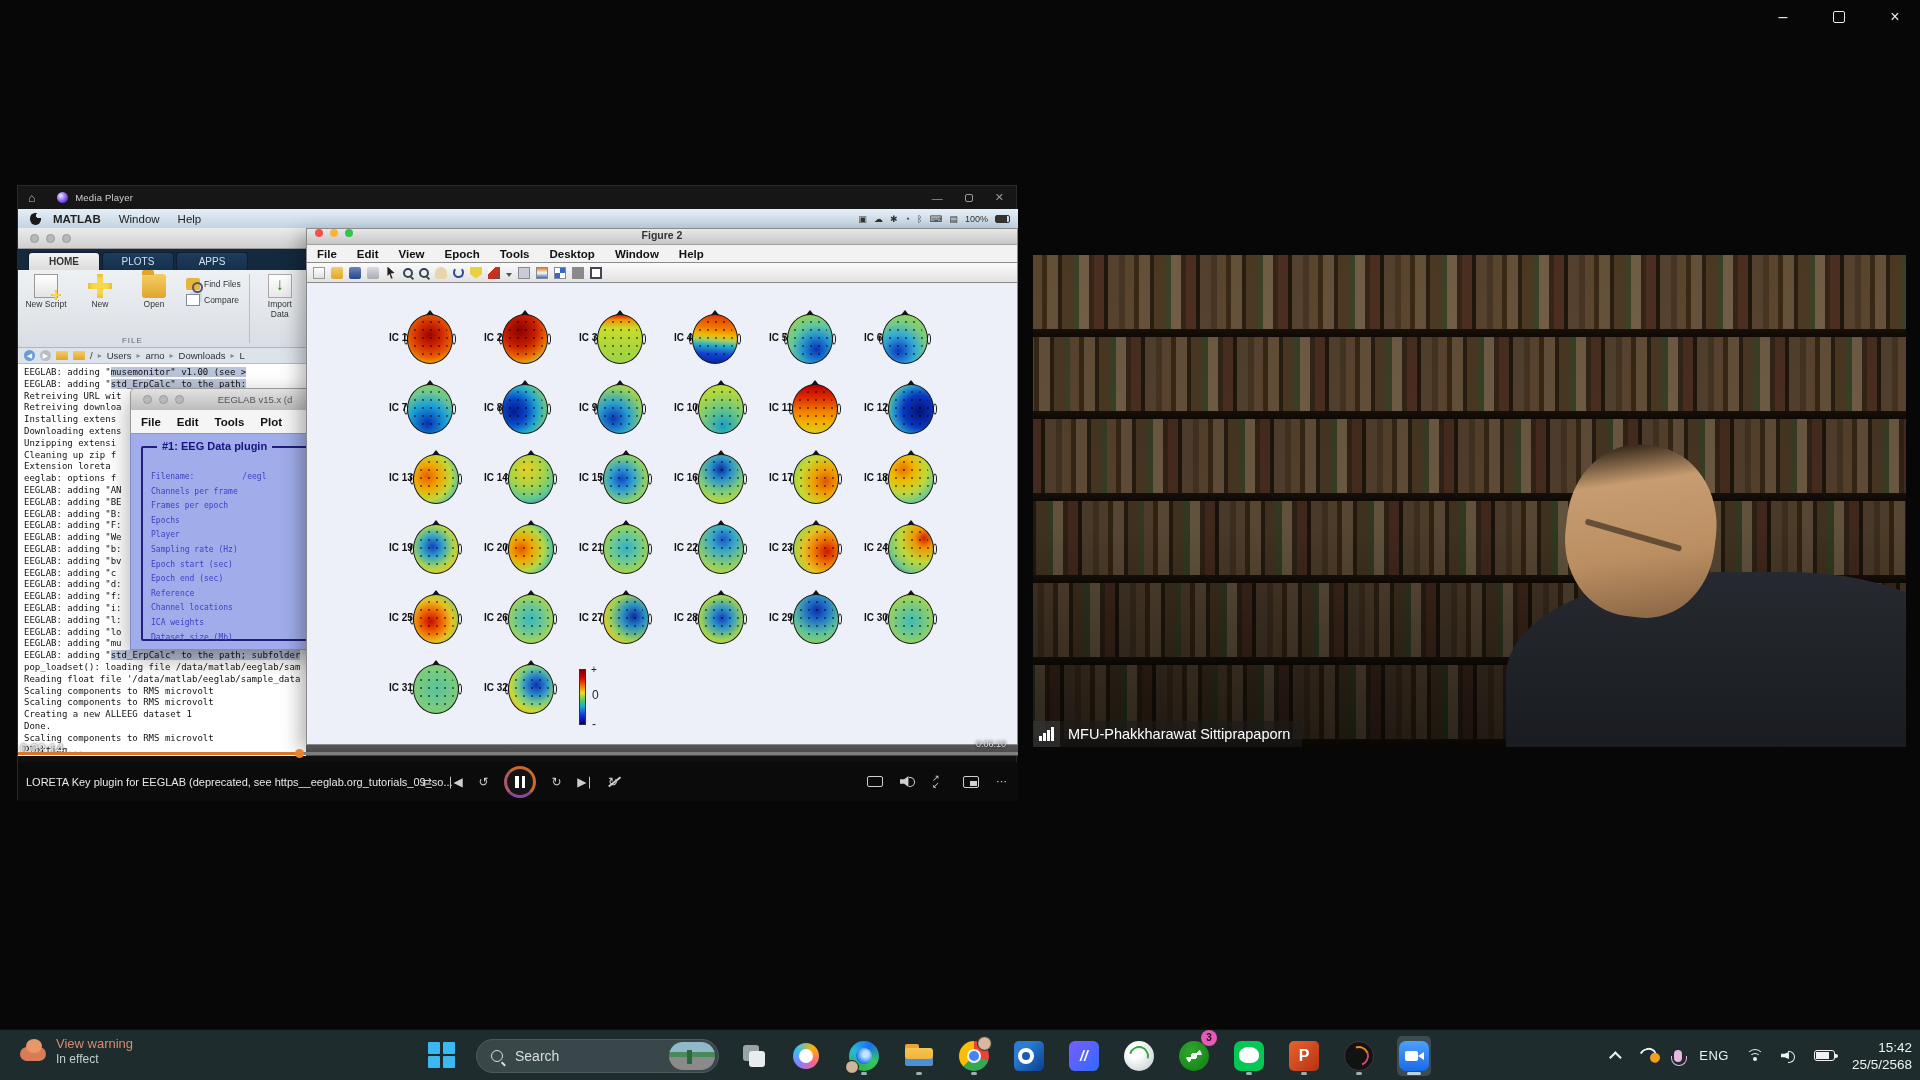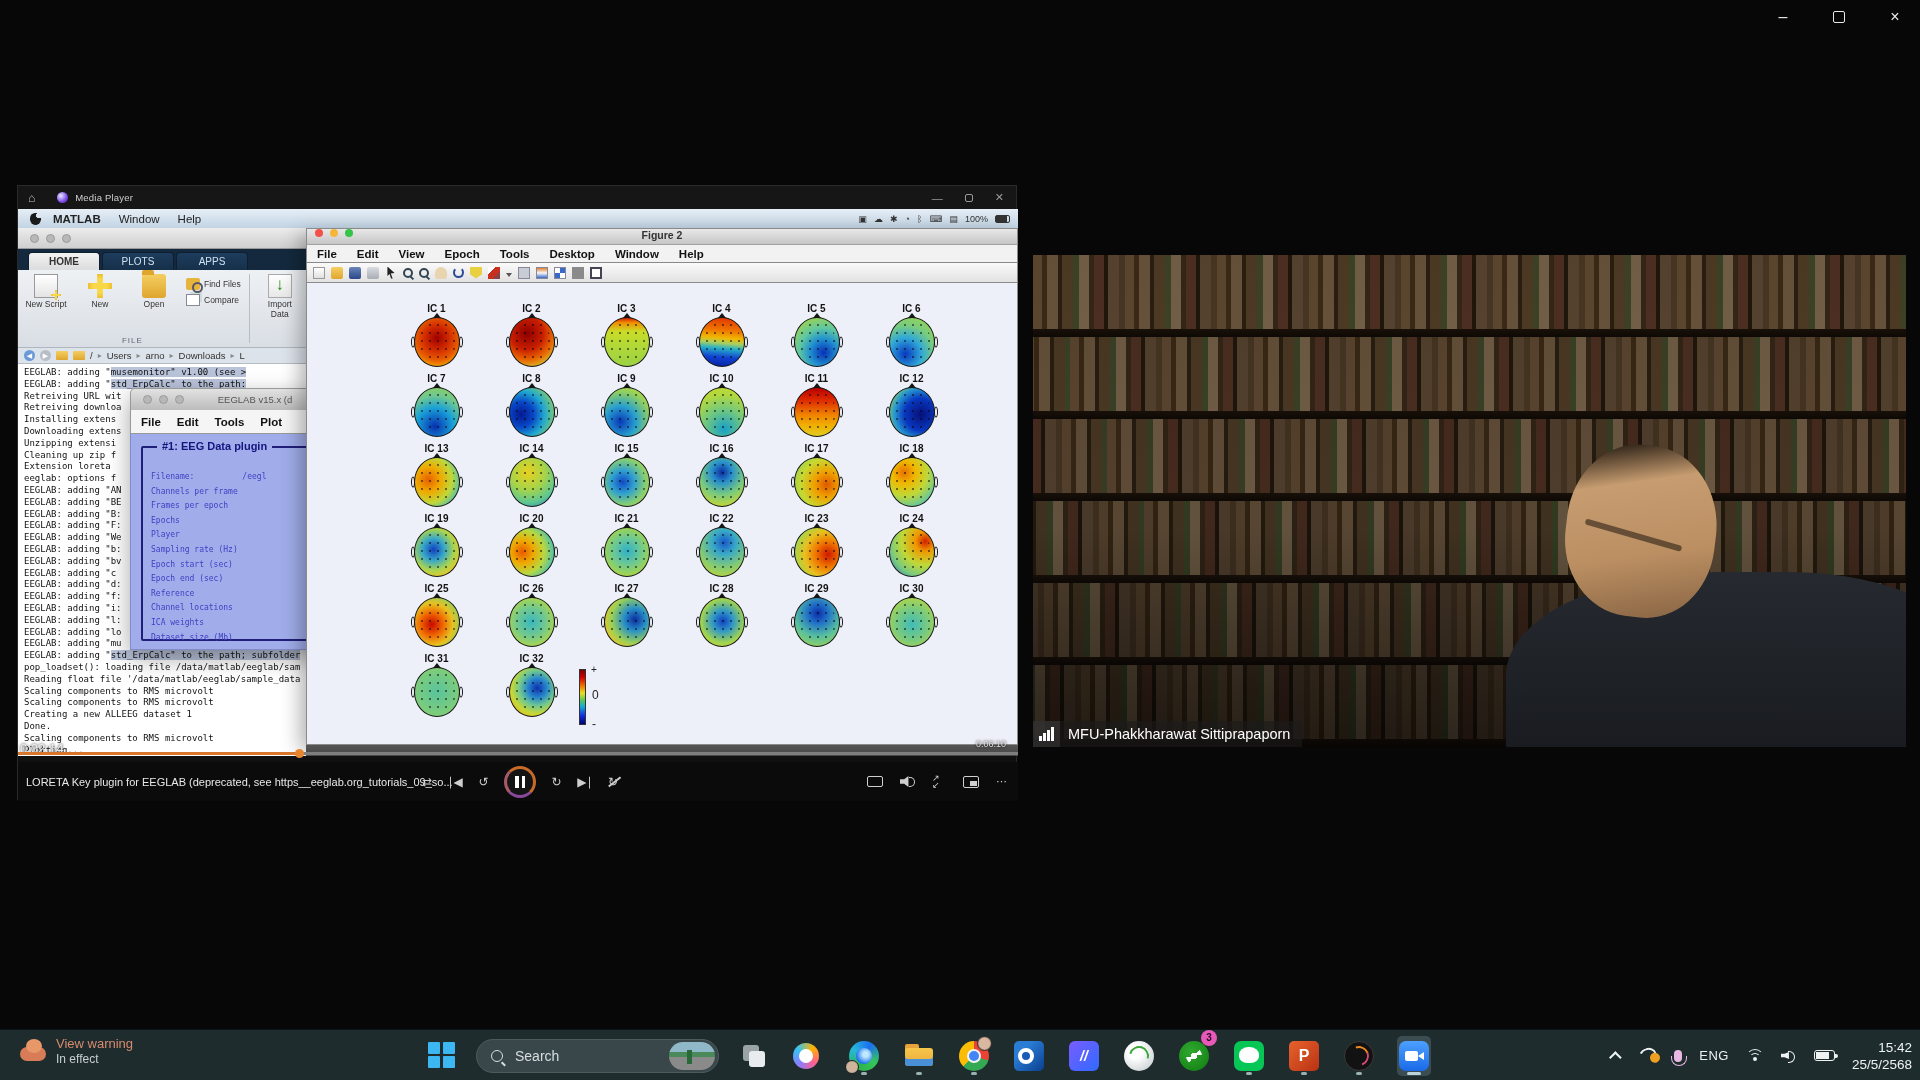--- a/index.html
+++ b/index.html
@@ -105,21 +105,21 @@
   .ft-brush{background:linear-gradient(135deg,#fff 30%,#c83020 30% 70%,#844 70%);}
   .ft-caret{width:0;height:0;border-left:3px solid transparent;border-right:3px solid transparent;border-top:4px solid #555;margin-top:4px;}
   .ft-link{background:#c8ccd4;border:1px solid #889;}
   .ft-colorbar{background:linear-gradient(180deg,#e08030,#f8f8f8 50%,#3868c8);border:1px solid #889;}
   .ft-legend{background:conic-gradient(#3868c8 0 25%,#fff 25% 50%,#3868c8 50% 75%,#fff 75%);border:1px solid #889;}
   .ft-sq{background:#8a8a8a;}
   .ft-panel{border:2px solid #445;background:#fff;}
   .fig-canvas { height:462px; background:#edf0f9; border:1px solid #8a8a8a; border-top:none; position:relative; }
 
   #ic-grid { position:absolute; left:82px; top:20px; width:574px; display:flex; flex-wrap:wrap; }
-  .ic-cell { width:95px; height:70px; display:flex; flex-direction:column; align-items:center; }
+  .ic-cell { width:95px; height:70px; display:flex; flex-direction:row; align-items:center; }
   .ic-label { font-size:10px; font-weight:bold; color:#111; height:13px; }
   .head { width:46px; height:50px; border:1.6px solid #151515; border-radius:50%; position:relative; margin-top:1px; }
   .head::after { content:""; position:absolute; inset:3px; border-radius:50%; background-image:radial-gradient(rgba(0,0,0,.5) .7px, transparent 1.1px); background-size:8px 8px; }
   .nose { position:absolute; top:-5px; left:50%; transform:translateX(-50%); width:0; height:0; border-left:4px solid transparent; border-right:4px solid transparent; border-bottom:5px solid #151515; }
   .ear { position:absolute; width:4px; height:11px; border:1.6px solid #151515; border-radius:50%; top:50%; transform:translateY(-50%); }
   .ear.l { left:-4px; } .ear.r { right:-4px; }
   #colorbar { position:absolute; left:272px; top:386px; width:7px; height:56px; background:linear-gradient(180deg,#7a0000,#d40000 14%,#f07800 30%,#e8e020 43%,#58c858 56%,#18a8d8 68%,#1030e0 84%,#000078); border:1px solid #333; }
   .cb-plus { position:absolute; left:284px; top:381px; font-size:10px; color:#222; }
   .cb-zero { position:absolute; left:285px; top:405px; font-size:12px; color:#222; }
   .cb-minus { position:absolute; left:285px; top:434px; font-size:12px; color:#222; }

